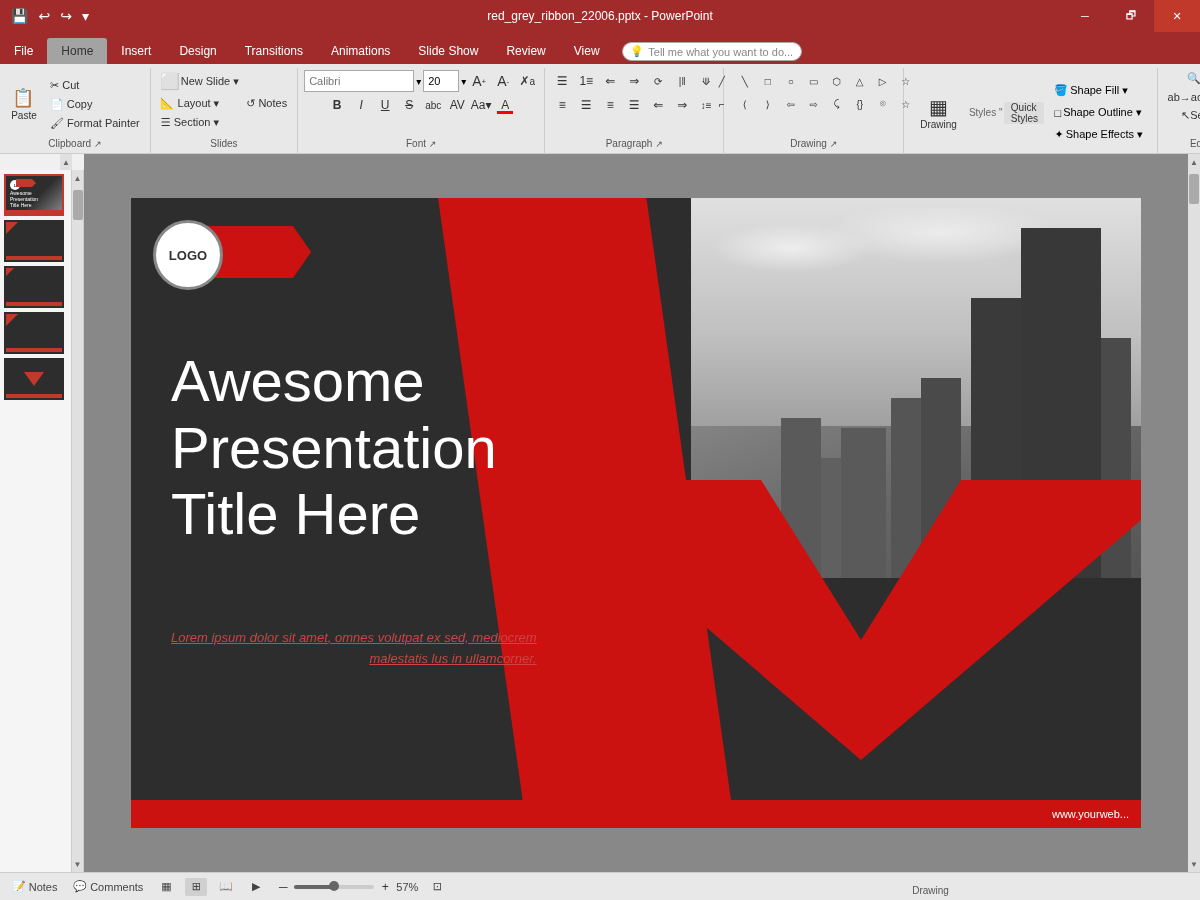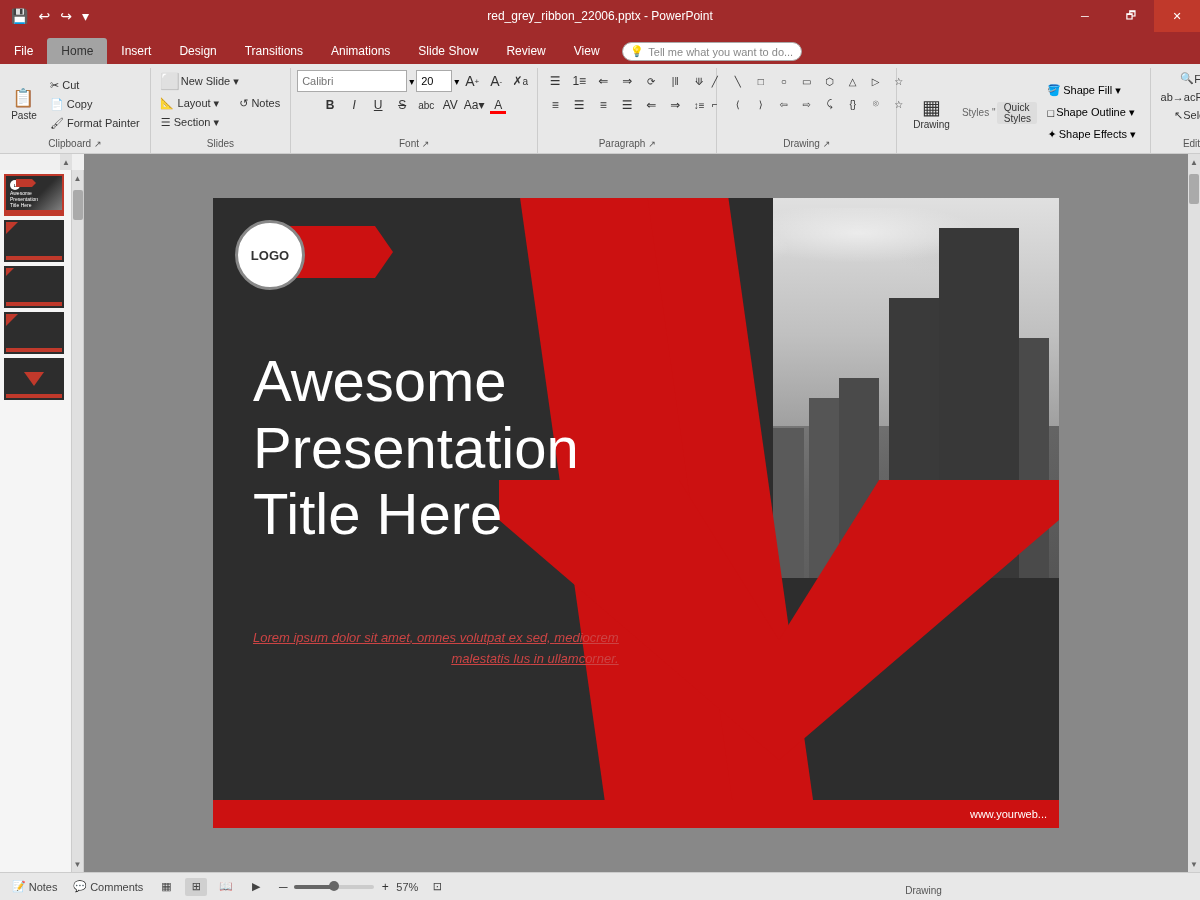--- a/index.html
+++ b/index.html
@@ -215,21 +215,21 @@
       flex: 1;
       background: #888;
       display: flex;
       align-items: center;
       justify-content: center;
       overflow: hidden;
     }
 
     
     #slide {
-      width: 846px;
+      width: 1010px;
       height: 630px;
       position: relative;
       overflow: hidden;
       background: #2d2d2d;
     }
 
     
     .slide-bg-dark {
       position: absolute;
       inset: 0;
@@ -556,21 +556,21 @@
     <div class="ribbon-group-label">Clipboard <span style="font-size:9px;cursor:pointer;">↗</span></div>
   </div>
 
   <div class="ribbon-group">
     <div class="ribbon-group-content" style="flex-direction:column;align-items:flex-start;gap:2px;">
       <div style="display:flex;gap:2px;align-items:center;">
         <div class="ribbon-btn-small" style="font-size:11px;">
           <span style="font-size:16px;">⬜</span> New Slide ▾
         </div>
       </div>
-      <div style="display:flex;gap:12px;align-items:center;text-align:right;">
+      <div style="display:flex;gap:19px;align-items:center;text-align:right;">
         <div class="ribbon-btn-small">📐 Layout ▾</div>
         <div class="ribbon-btn-small">↺ Notes</div>
       </div>
       <div class="ribbon-btn-small">☰ Section ▾</div>
     </div>
     <div class="ribbon-group-label">Slides</div>
   </div>
 
   <div class="ribbon-group">
     <div class="ribbon-group-content" style="flex-direction:column;gap:2px;">

